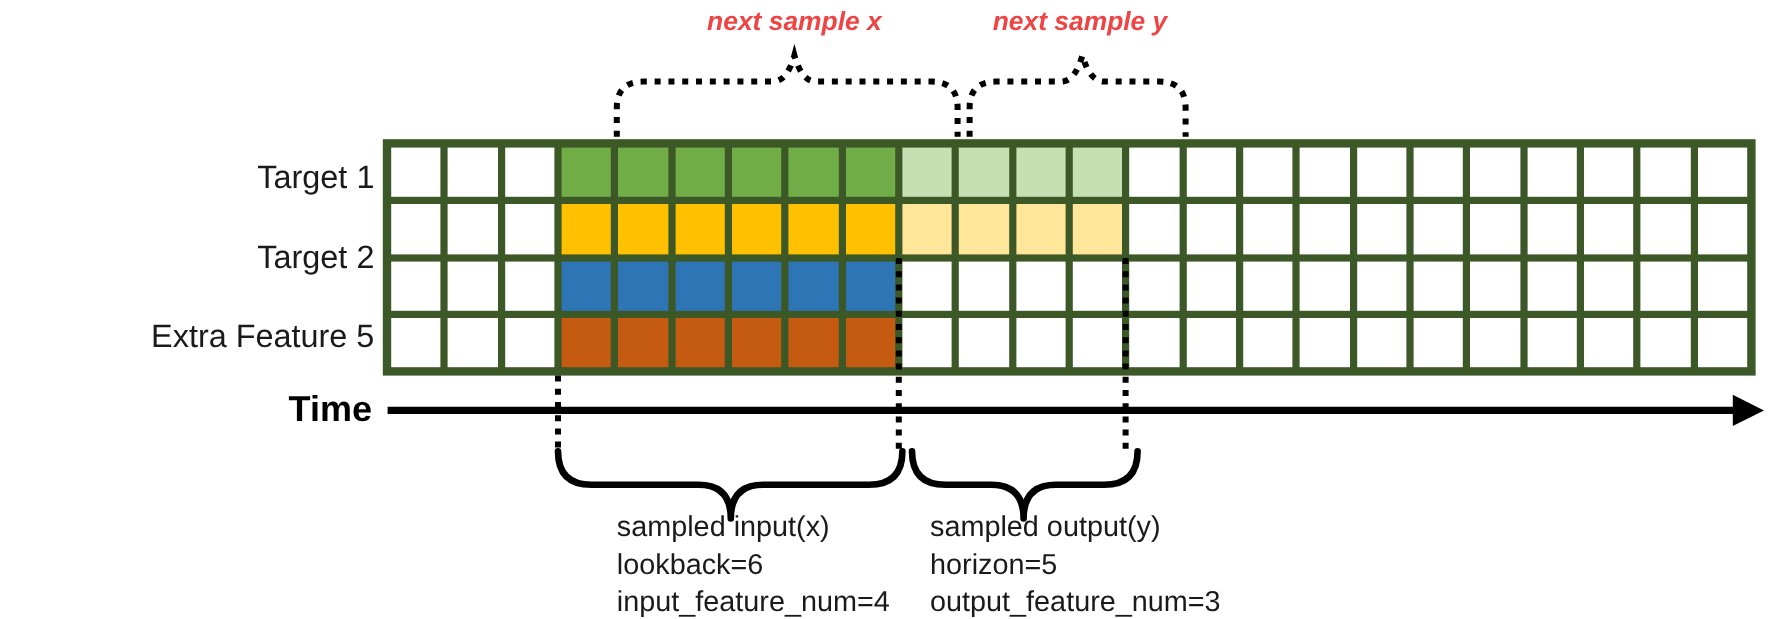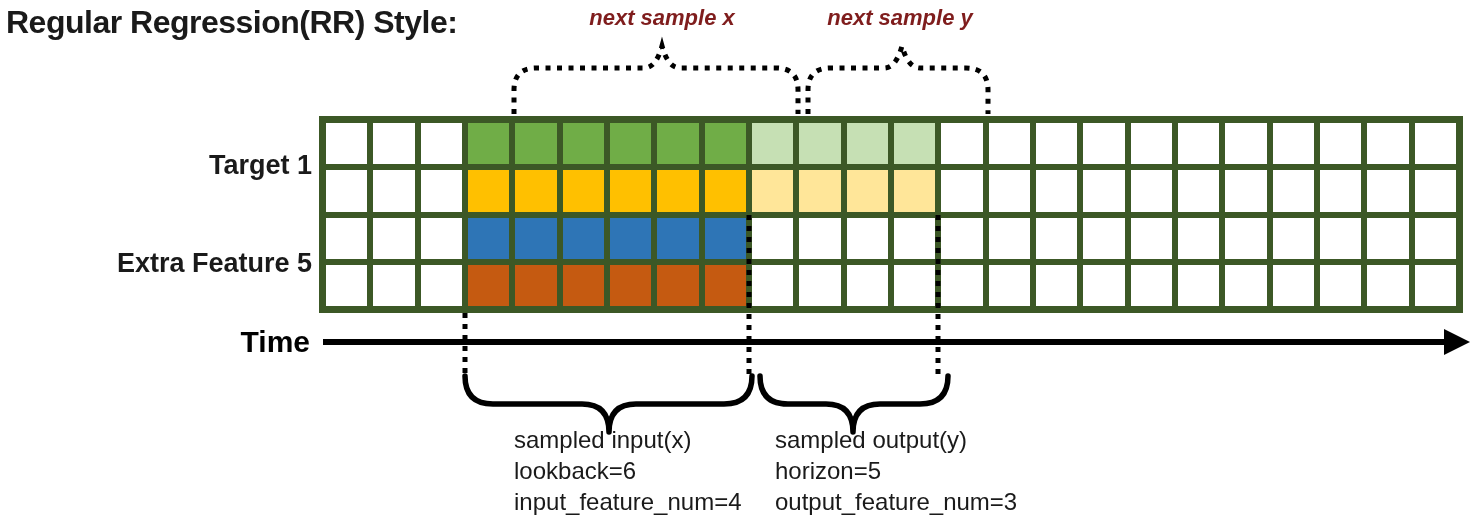--- a/index.html
+++ b/index.html
@@ -21,39 +21,39 @@
     white-space:nowrap;
   }
   .brace-label{
     position:absolute;
     top:5px;
     width:300px;
     text-align:center;
     font-size:22px;
     font-style:italic;
     font-weight:bold;
-    color:#7f1d1d;
+    color:#ef4444;
     white-space:nowrap;
   }
   .label-x{left:512px;}
   .label-y{left:750px;}
   .row-labels{
     position:absolute;
     left:0; top:116px;
     width:312px; height:197px;
     display:flex;
     flex-direction:column;
   }
   .row-label{
     flex:1 1 0;
     display:flex;
     align-items:center;
     justify-content:flex-end;
     font-size:27px;
-    font-weight:bold;
+    font-weight:normal;
     color:#1a1a1a;
     white-space:nowrap;
   }
   .grid{
     position:absolute;
     left:319px; top:116px;
     width:1144px; height:197px;
     box-sizing:border-box;
     padding:7px;
     display:grid;
@@ -88,27 +88,27 @@
     white-space:nowrap;
   }
   .note-input{left:514px;}
   .note-output{left:775px;}
 </style>
 </head>
 <body>
 
 <div class="canvas">
 
-  <div class="title">Regular Regression(RR) Style:</div>
 
   <div class="brace-label label-x">next sample x</div>
   <div class="brace-label label-y">next sample y</div>
 
   <div class="row-labels">
       <div class="row-label">Target 1</div>
+      <div class="row-label">Target 2</div>
       <div class="row-label">Extra Feature 5</div>
     </div>
 
   <div class="grid" style="background: rgb(60, 88, 38);">
       <div class="cell" style="background: rgb(255, 255, 255);"></div>
       <div class="cell" style="background: rgb(255, 255, 255);"></div>
       <div class="cell" style="background: rgb(255, 255, 255);"></div>
       <div class="cell" style="background: rgb(112, 173, 71);"></div>
       <div class="cell" style="background: rgb(112, 173, 71);"></div>
       <div class="cell" style="background: rgb(112, 173, 71);"></div>

